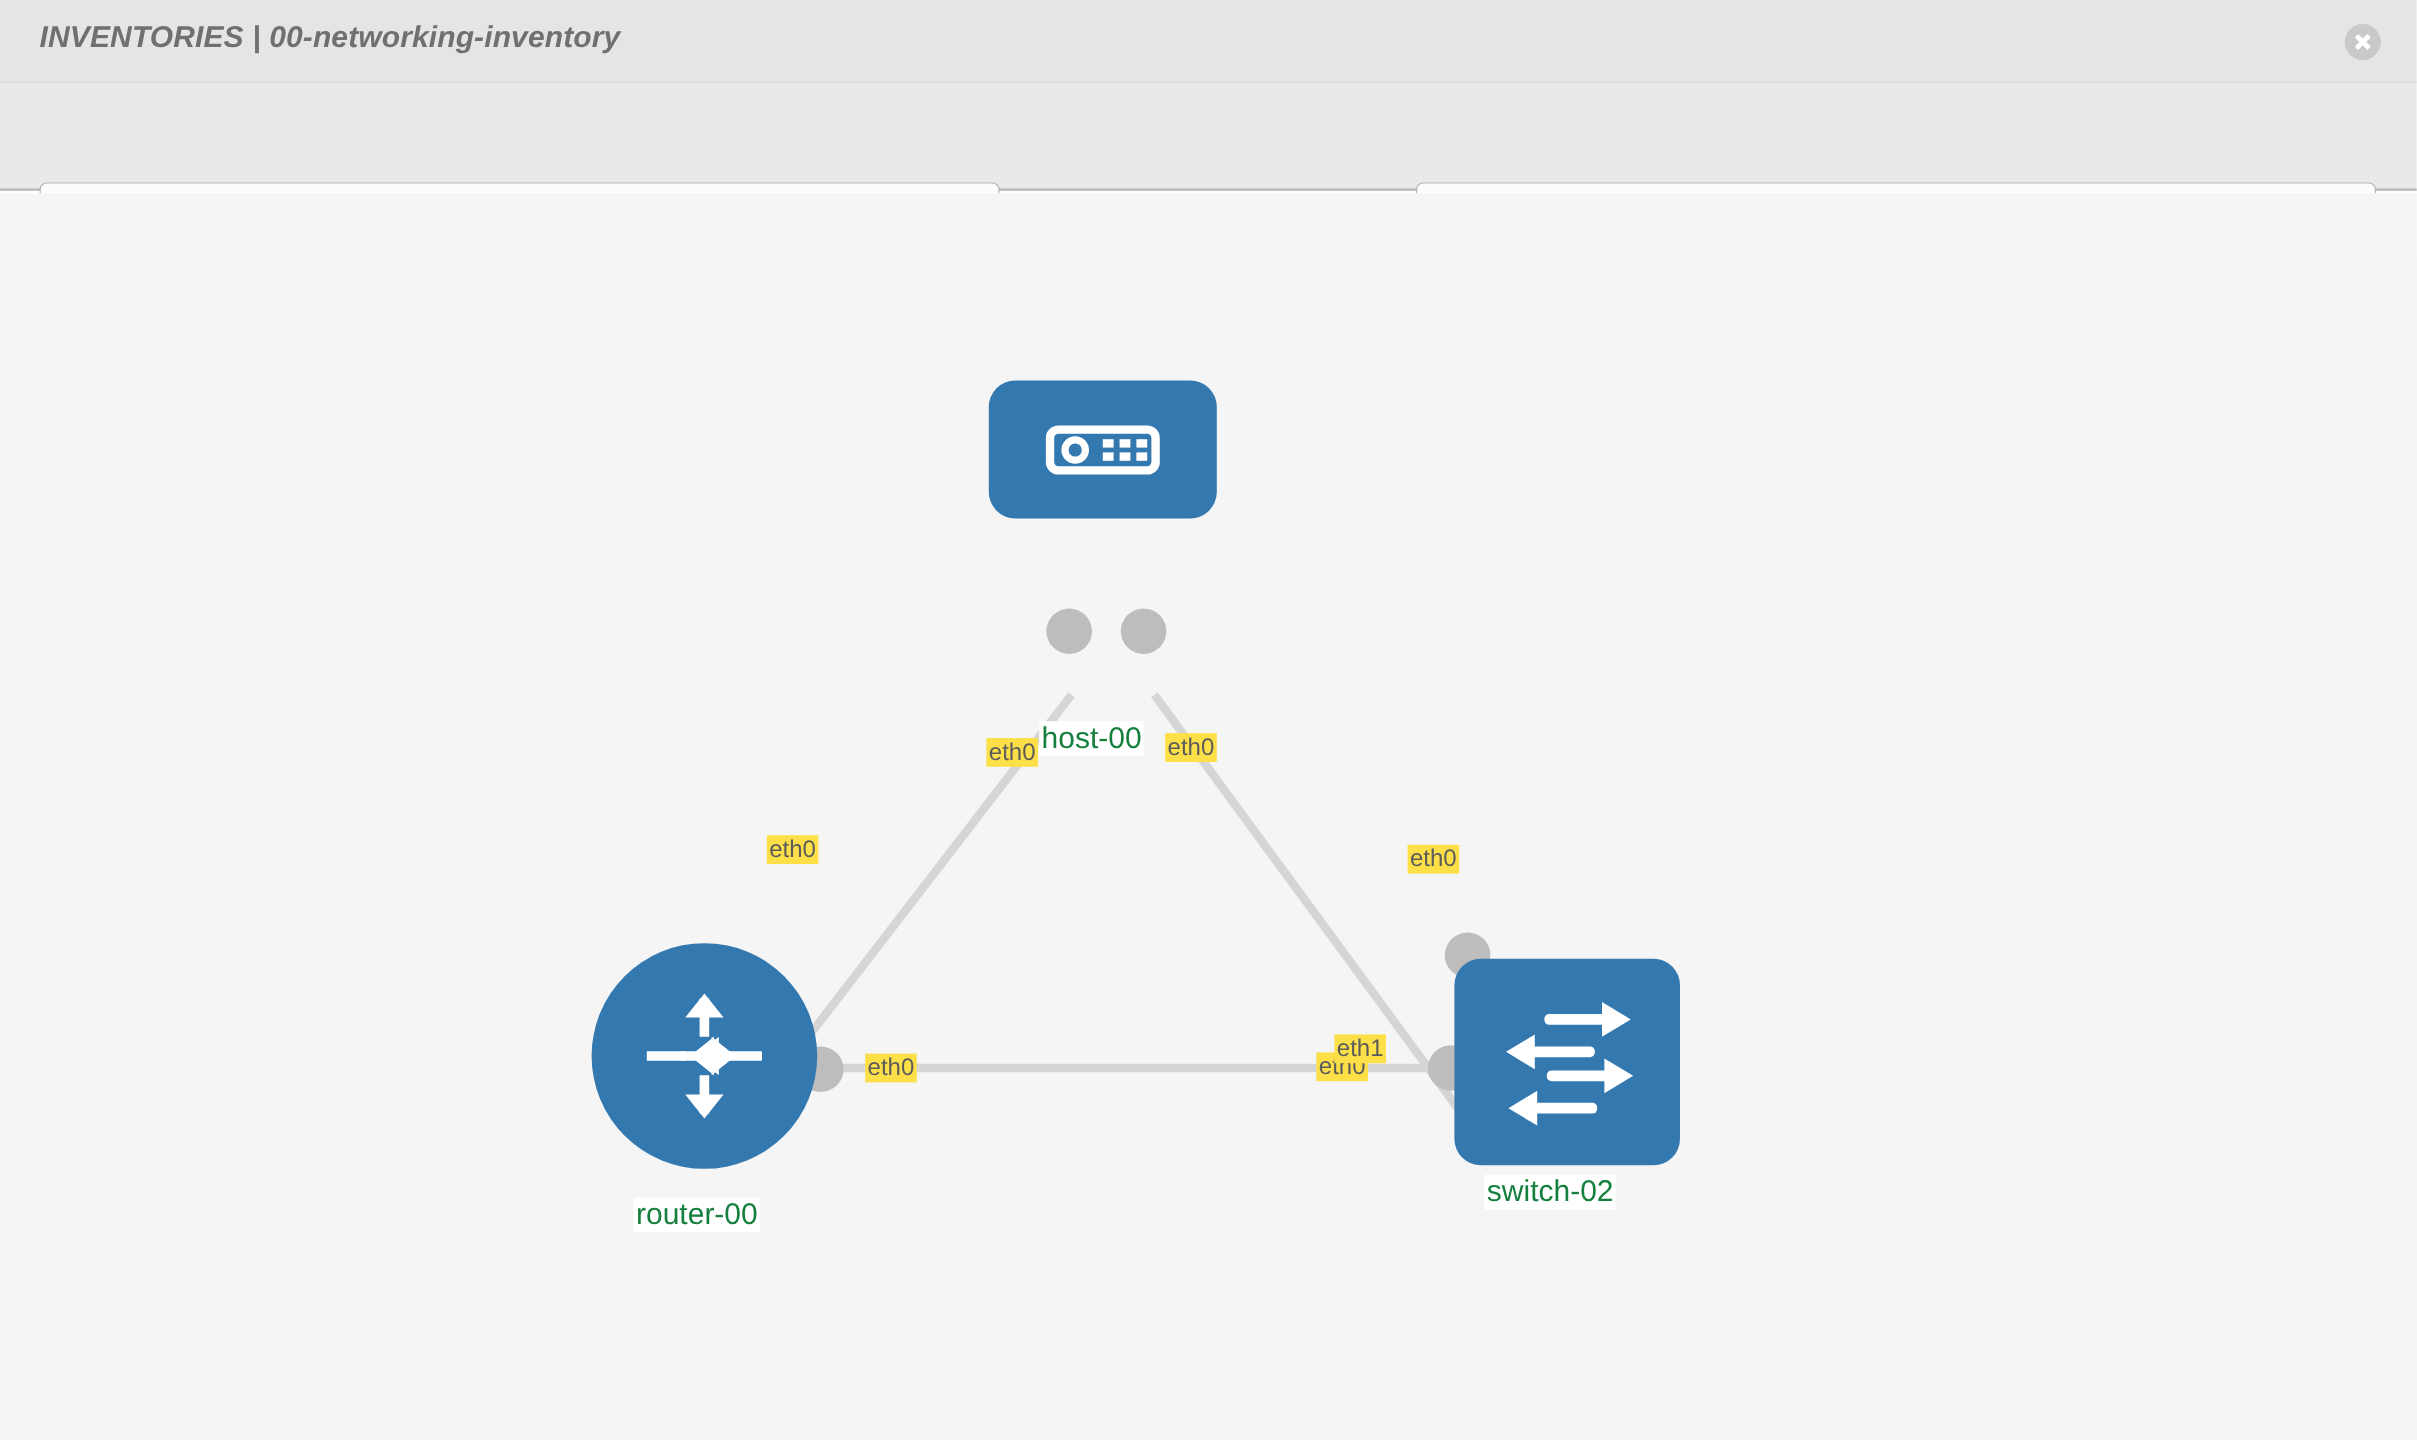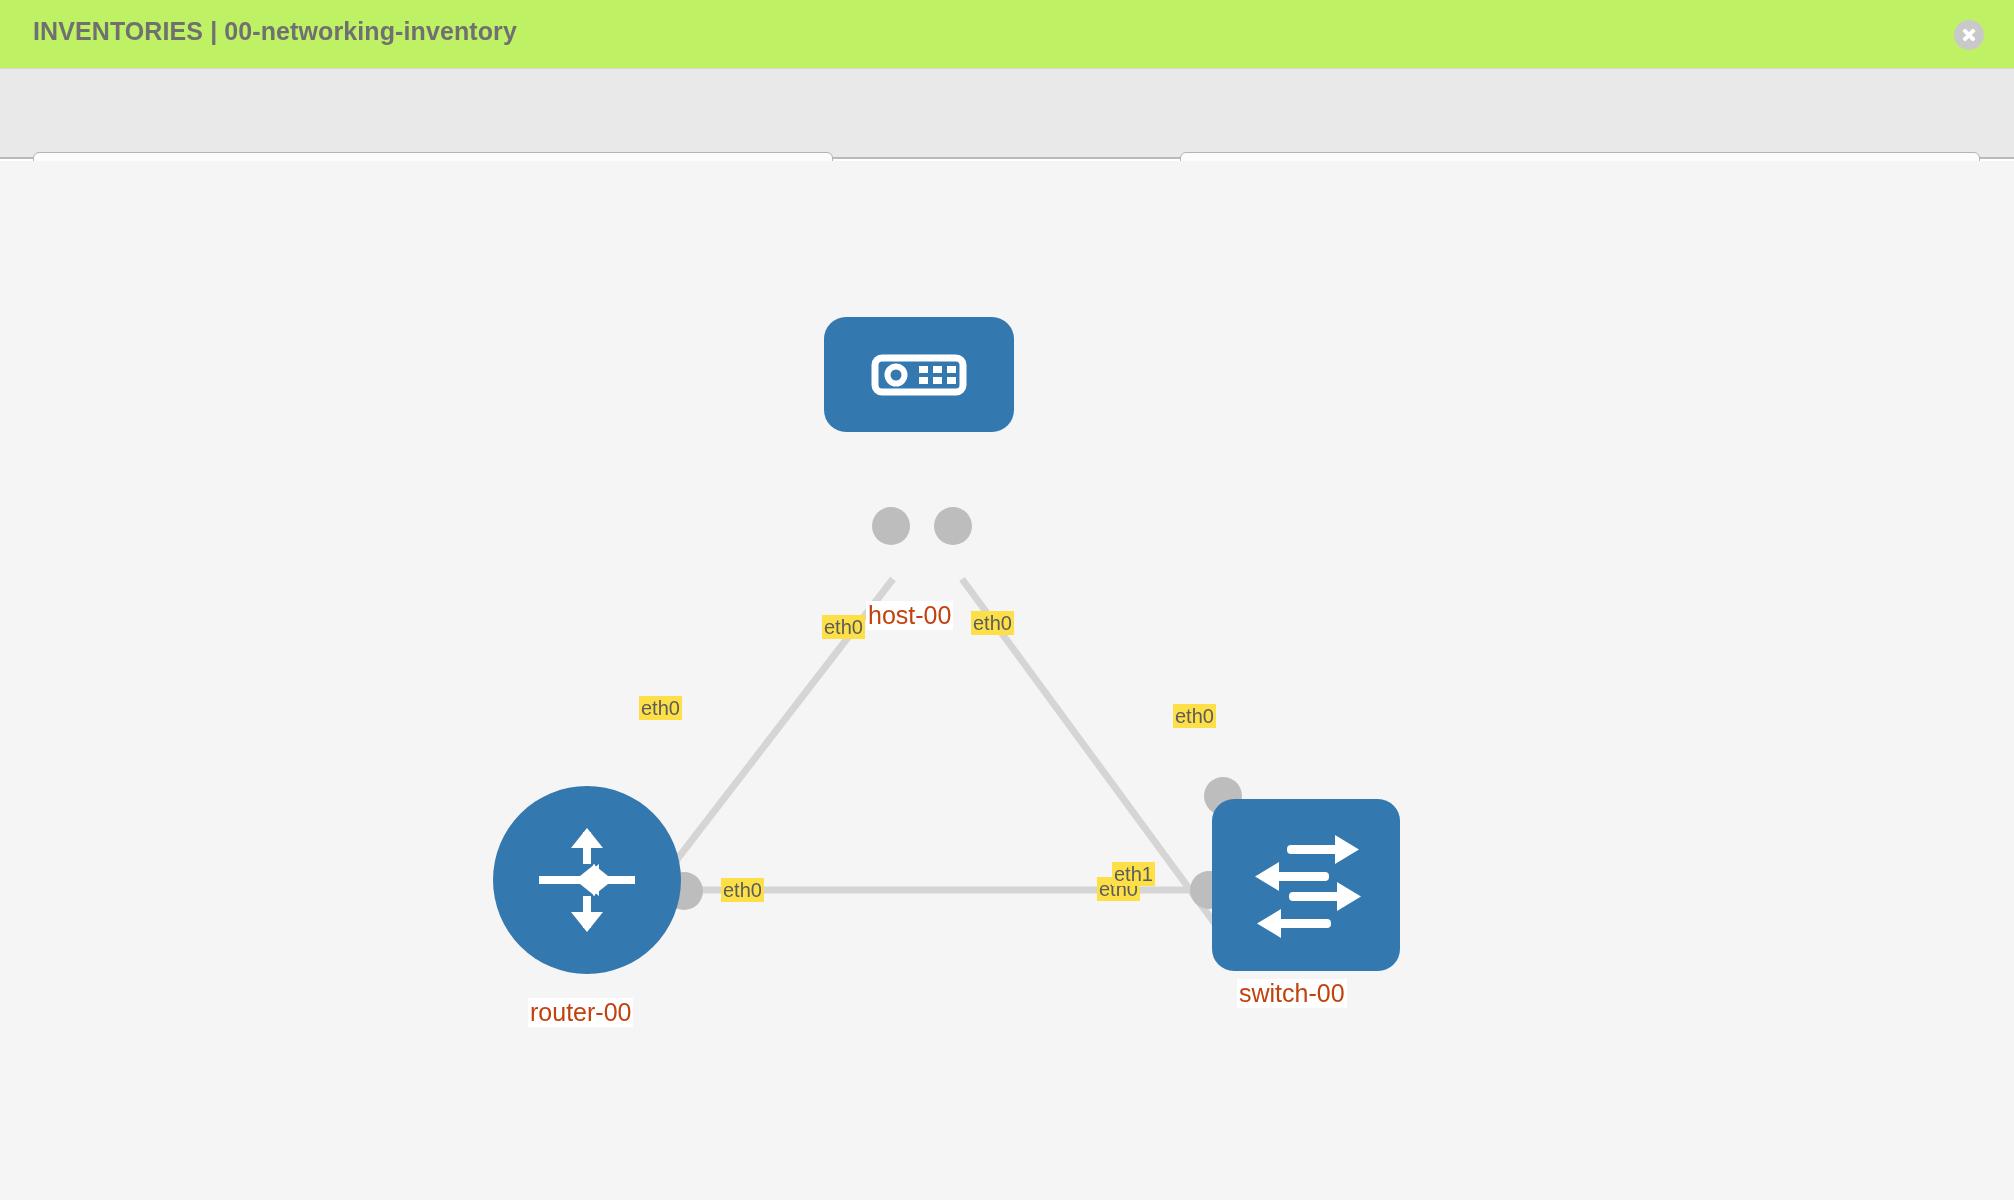--- a/index.html
+++ b/index.html
@@ -9,22 +9,23 @@
     background: #ffffff;
     overflow: hidden;
   }
 
   #app { position: relative; width: 2014px; height: 1200px; }
 
   
   .header {
     position: absolute; left: 0; top: 0;
     width: 2014px; height: 69px;
-    background: #bef264;
+    background: #e5e5e5;
     border-bottom: 1px solid #d7d7d7;
+    font-style: italic;
   }
   .header-title {
     position: absolute; left: 33px; top: 17px;
     font-size: 25px; font-weight: bold;
     color: #707070; letter-spacing: 0.1px;
     white-space: nowrap;
   }
   .close-btn {
     position: absolute; right: 30px; top: 20px;
     width: 30px; height: 30px; border-radius: 50%;
@@ -105,21 +106,21 @@
     position: absolute; left: 0; top: 0;
     background: #3478b0;
     display: flex; align-items: center; justify-content: center;
     cursor: pointer;
   }
   .node-shape.rounded { border-radius: 22px; }
   .node-shape.circle  { border-radius: 50%; }
 
   .node-label {
     position: absolute;
-    font-size: 25px; color: #c2410c;
+    font-size: 25px; color: #15803d;
     background: #ffffff;
     white-space: nowrap;
     padding: 0 2px;
   }
 
   .port {
     position: absolute;
     width: 38px; height: 38px;
     border-radius: 50%;
     background: #bdbdbd;
@@ -234,20 +235,20 @@
             <path d="M88 6 L112 20.5 L88 35 Z"></path>
             <rect x="26" y="43" width="56" height="9" rx="4"></rect>
             <path d="M32 33 L8 47.5 L32 62 Z"></path>
             <rect x="42" y="63" width="56" height="9" rx="4"></rect>
             <path d="M90 53 L114 67.5 L90 82 Z"></path>
             <rect x="28" y="90" width="56" height="9" rx="4"></rect>
             <path d="M34 80 L10 94.5 L34 109 Z"></path>
           </g>
         </svg>
       </div>
-      <div class="node-label" style="left:25px; top:180px;">switch-00</div>
+      <div class="node-label" style="left:25px; top:180px;">switch-02</div>
       <div class="edge-label" style="left:-39px; top:-95px;">eth0</div>
       <div class="edge-label" style="left:-115px; top:78px;">eth0</div>
       <div class="edge-label" style="left:-100px; top:63px;">eth1</div>
     </div>
 
   </div>
 </div>
 
 </body></html>

